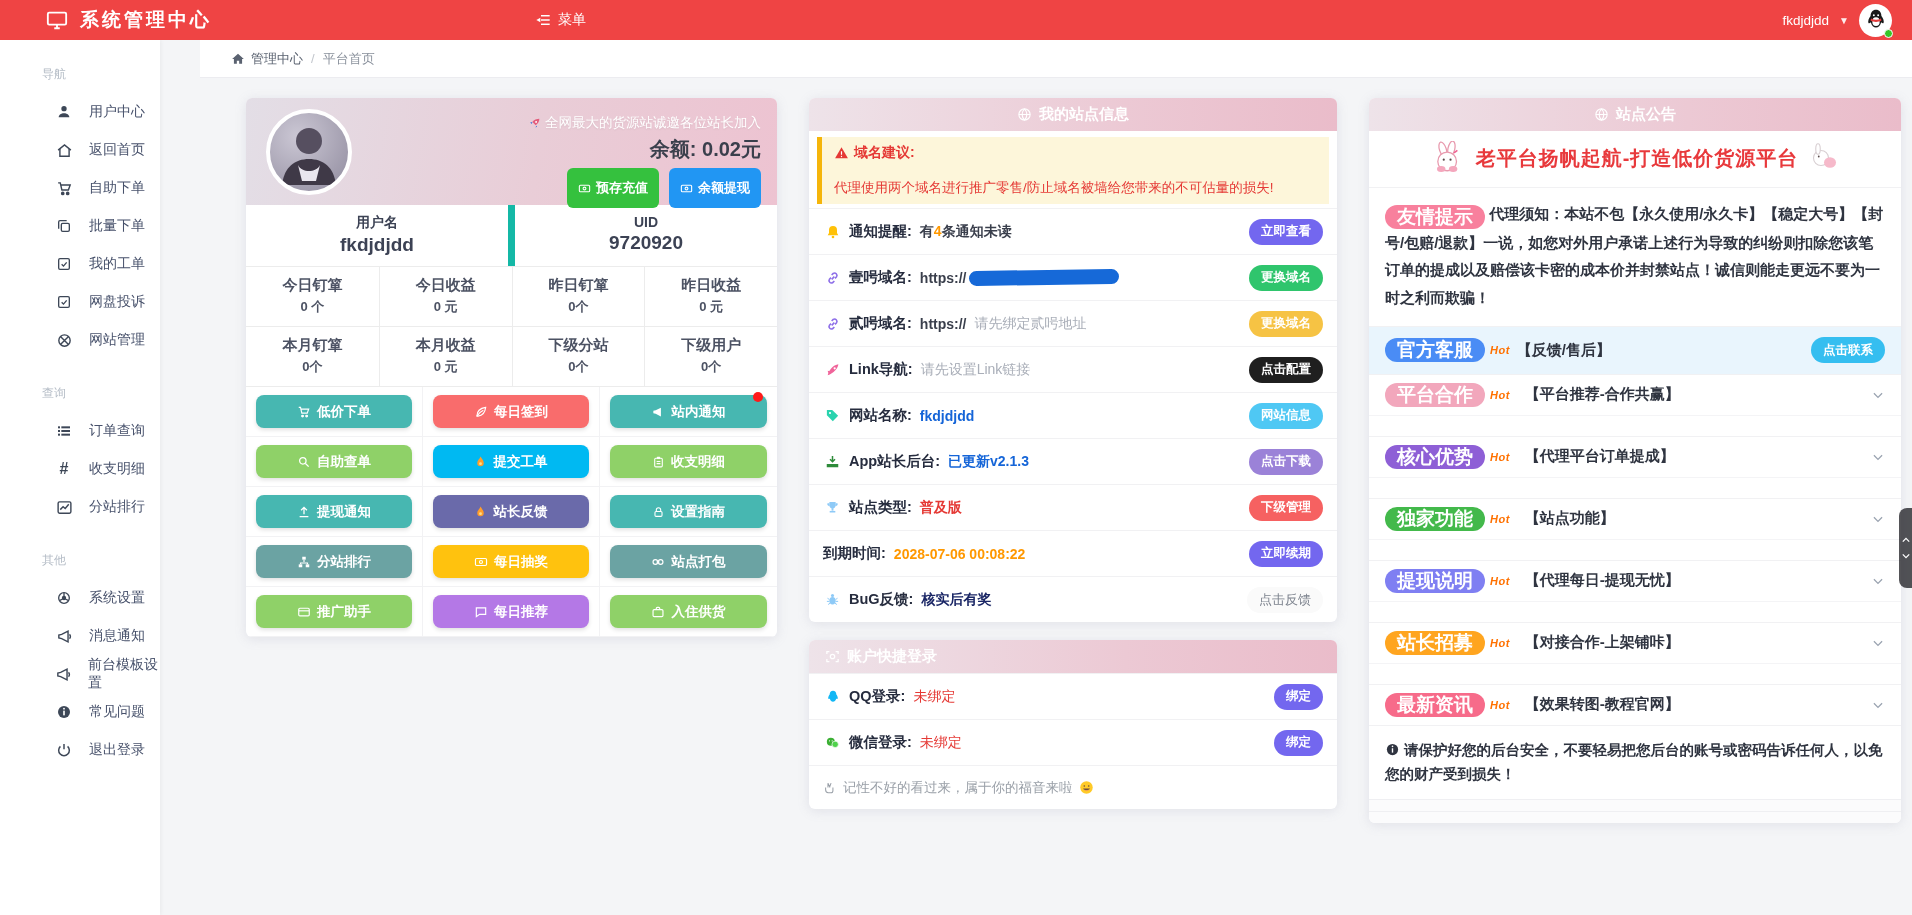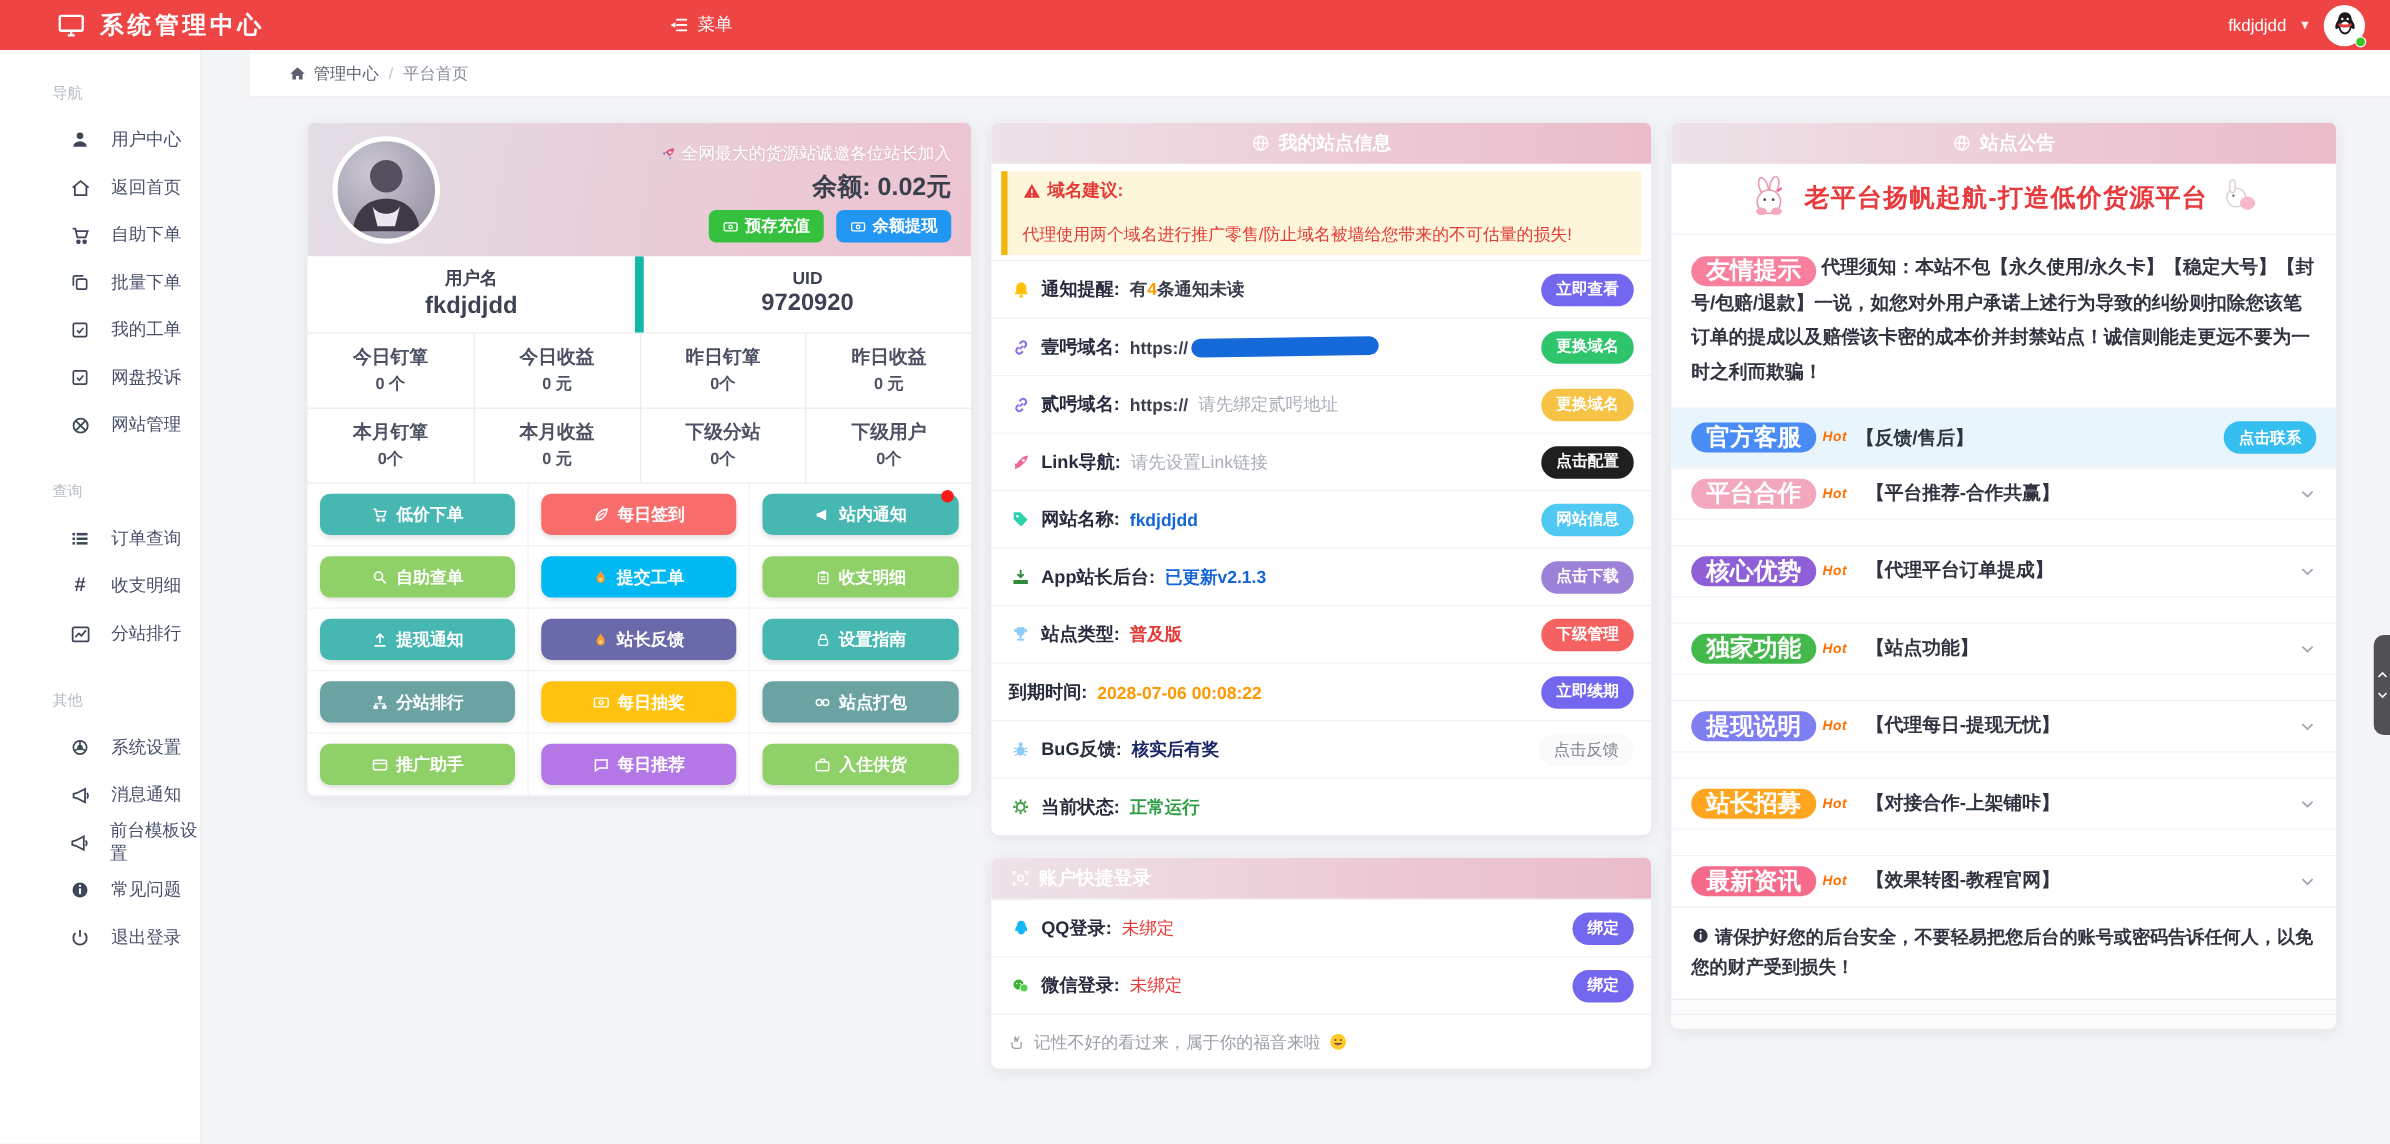--- a/index.html
+++ b/index.html
@@ -20,31 +20,31 @@
   .section-label{margin:26px 0 10px 42px;font-size:12px;color:#b4bcc6;}
   .side-item{display:flex;align-items:center;height:38px;padding-left:55px;font-size:14px;color:#47516b;position:relative;cursor:pointer;}
   .side-item .si{width:18px;margin-right:16px;color:#3d4757;display:flex;align-items:center;justify-content:center;font-weight:bold;}
   .side-chev{position:absolute;right:20px;color:#98a1b0;font-size:17px;line-height:1;}
 
   
   .main{position:absolute;top:40px;left:200px;right:0;bottom:0;overflow:hidden;}
   .crumbbar{height:38px;background:#fff;display:flex;align-items:center;padding-left:31px;font-size:13px;color:#5a6270;border-bottom:1px solid #ececf0;gap:6px;}
   .crumb-sep{color:#c2c6cc;margin:0 2px;}
   .crumb-cur{color:#8a919c;}
-  .content{display:flex;align-items:flex-start;padding:20px 0 0 46px;gap:16px;}
+  .content{display:flex;align-items:flex-start;padding:20px 0 0 46px;gap:32px;}
   .card{background:#fff;border-radius:6px;box-shadow:0 2px 12px rgba(140,140,165,.18);overflow:hidden;}
 
   
   .col1{width:531px;}
   .p-head{height:107px;background:linear-gradient(100deg,#e3dee6 0%,#e9cdd7 55%,#edc3d1 100%);position:relative;}
   .p-avatar{position:absolute;left:20px;top:11px;width:86px;height:86px;border-radius:50%;border:4px solid #fff;overflow:hidden;background:radial-gradient(circle at 35% 30%,#cbc7d4,#8f8a9d);}
   .p-promo{position:absolute;right:16px;top:16px;color:#fff;font-size:13.5px;display:flex;align-items:center;gap:4px;text-shadow:0 1px 2px rgba(0,0,0,.08);}
   .p-balance{position:absolute;right:16px;top:38px;font-size:20px;font-weight:bold;color:#3a3f4c;}
   .p-actions{position:absolute;right:16px;top:70px;display:flex;gap:10px;}
-  .btn-sm{display:flex;align-items:center;gap:5px;height:26px;padding:0 11px;border-radius:6px;color:#fff;font-size:13px;font-weight:bold;border:none;cursor:pointer;}
+  .btn-sm{display:flex;align-items:center;gap:5px;height:40px;padding:0 11px;border-radius:6px;color:#fff;font-size:13px;font-weight:bold;border:none;cursor:pointer;}
   .btn-recharge{background:#35c13e;}
   .btn-withdraw{background:#2196f3;}
 
   .id-row{display:flex;border-bottom:1px solid #ececec;}
   .id-cell{flex:1;text-align:center;padding:9px 0 10px;}
   .id-cell + .id-cell{border-left:7px solid #14b8a6;}
   .id-label{font-size:14px;font-weight:bold;color:#3c4254;}
   .id-value{font-size:19px;font-weight:bold;color:#3c4254;margin-top:2px;}
   .stat-row{display:flex;border-bottom:1px solid #ececec;}
   .stat-cell{width:25%;text-align:center;padding:9px 0 10px;}
@@ -711,30 +711,20 @@
                 <ellipse cx="12" cy="14" rx="5" ry="6"></ellipse>
                 <circle cx="12" cy="5.5" r="2.5"></circle>
                 <path d="M4 10l3 2M20 10l-3 2M3 15h4M21 15h-4M5 20l3-2M19 20l-3-2" stroke="#8ecaf7" stroke-width="1.6"></path>
               </svg>
             </span>
           <span class="ir-label">BuG反馈:</span>
           <span class="ir-value v-navy">核实后有奖</span>
           <button class="pill pl-plain">点击反馈</button>
         </div>
 
-        <div class="info-row" style="border-bottom:none;">
-          <span class="ir-icon">
-              <svg width="15" height="15" viewBox="0 0 24 24" fill="none" stroke="#43a047" stroke-width="2.6">
-                <circle cx="12" cy="12" r="5"></circle>
-                <path d="M12 2.5v3.2M12 18.3v3.2M2.5 12h3.2M18.3 12h3.2M5.2 5.2l2.3 2.3M16.5 16.5l2.3 2.3M18.8 5.2l-2.3 2.3M7.5 16.5l-2.3 2.3"></path>
-              </svg>
-            </span>
-          <span class="ir-label">当前状态:</span>
-          <span class="ir-value v-green">正常运行</span>
-        </div>
       </div>
 
       <div class="card">
         <div class="card-head left">
           <span>
               <svg width="15" height="15" viewBox="0 0 24 24" fill="none" stroke="#fff" stroke-width="2">
                 <path d="M3 8V4h4M17 4h4v4M21 16v4h-4M7 20H3v-4"></path>
                 <circle cx="12" cy="12" r="3.5"></circle>
               </svg>
             </span>

